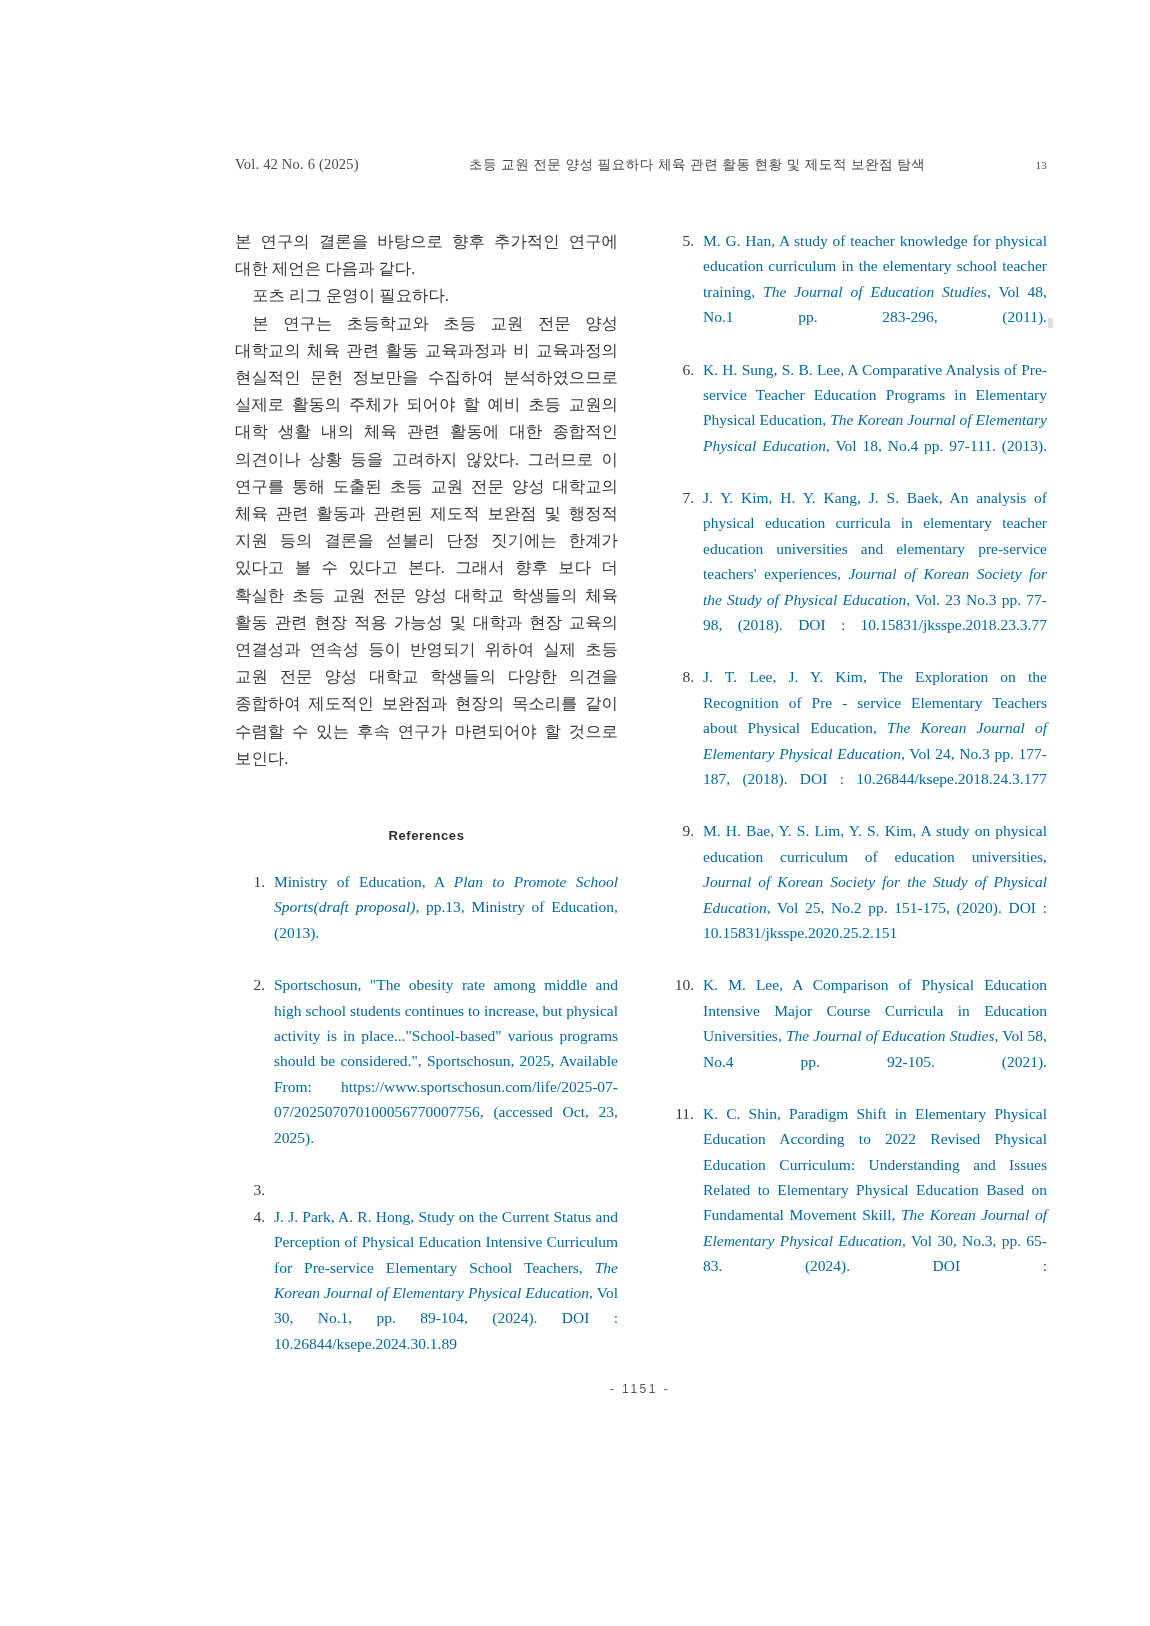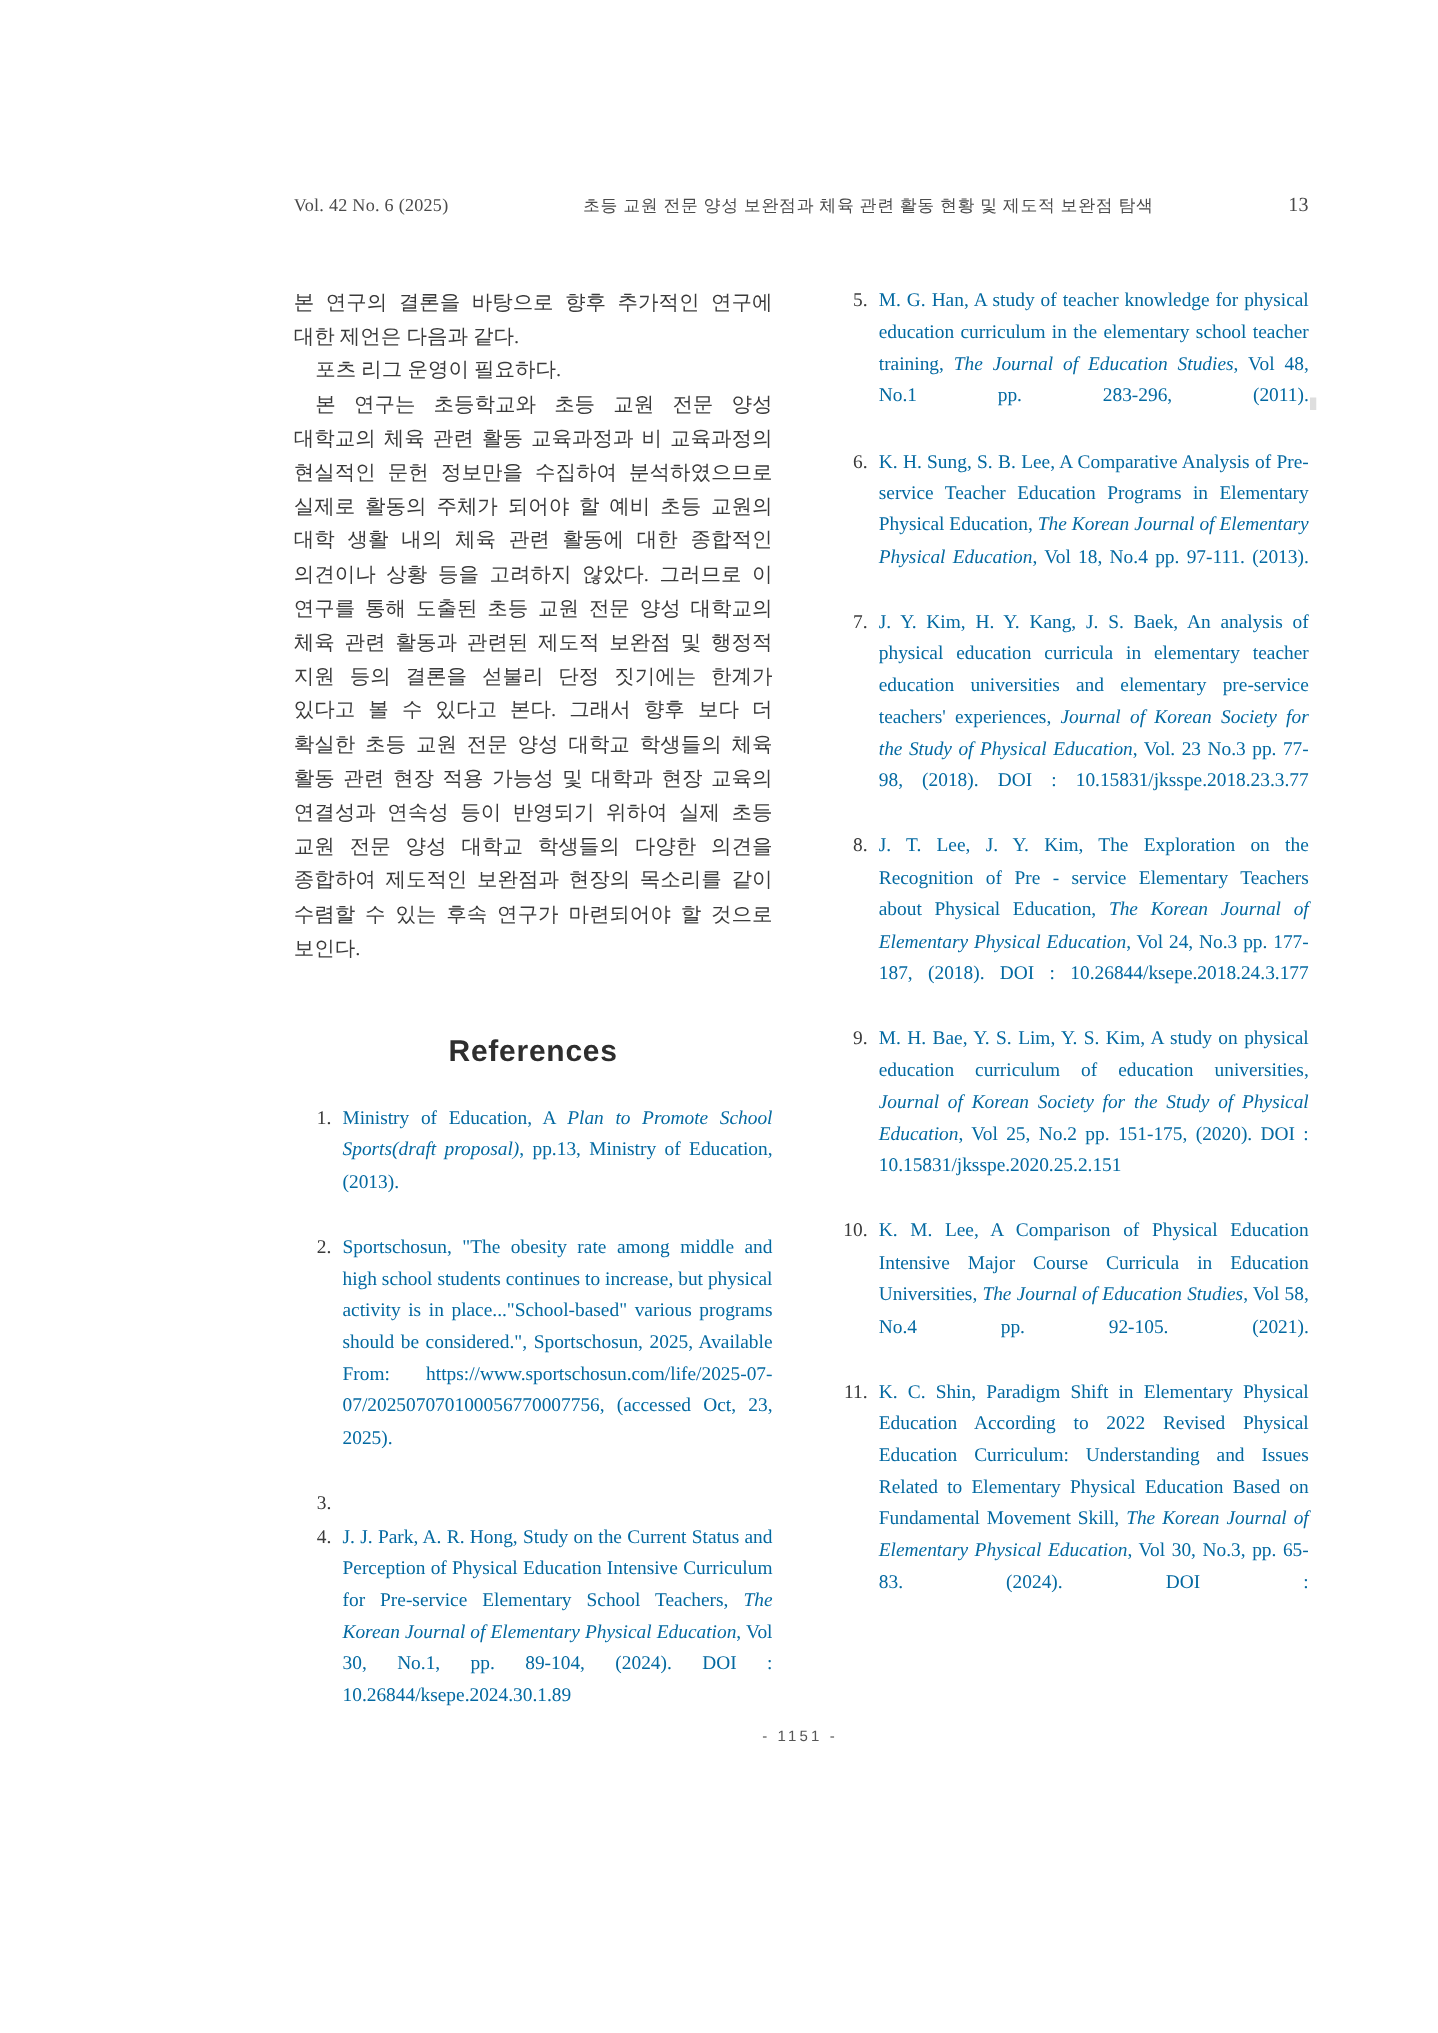--- a/index.html
+++ b/index.html
@@ -38,21 +38,21 @@
   }
   .rh-title {
     flex: 1 1 auto;
     text-align: center;
     font-size: 13.5px;
     letter-spacing: 0.6px;
     padding: 0 14px;
   }
   .rh-page {
     flex: 0 0 auto;
-    font-size: 16px;
+    font-size: 11px;
   }
 
   
   .columns {
     position: absolute;
     left: 170px;
     top: 228px;
     width: 812px;
     height: 1120px;
     display: flex;
@@ -77,21 +77,21 @@
   .kr-para + .kr-para {
     text-indent: 1.05em;
   }
   .kr-first {
     text-indent: 0;
   }
 
   
   .ref-heading {
     font-family: "Liberation Sans", "DejaVu Sans", sans-serif;
-    font-size: 24px;
+    font-size: 13px;
     font-weight: bold;
     text-align: center;
     letter-spacing: 0.6px;
     color: #2e2e2e;
     margin: 56px 0 26px 0;
   }
 
   
   .ref-list {
     list-style: none;
@@ -157,21 +157,21 @@
     opacity: 0.85;
   }
 </style>
 </head>
 <body>
 
 <div class="page">
 
   <div class="running-head">
     <span class="rh-volume">Vol. 42 No. 6 (2025)</span>
-    <span class="rh-title">초등 교원 전문 양성 보완점과 체육 관련 활동 현황 및 제도적 보완점 탐색</span>
+    <span class="rh-title">초등 교원 전문 양성 필요하다 체육 관련 활동 현황 및 제도적 보완점 탐색</span>
     <span class="rh-page">13</span>
   </div>
 
   <div class="scan-mark"></div>
 
   <div class="columns">
 
     <div class="col">
       <p class="kr-para">본 연구의 결론을 바탕으로 향후 추가적인 연구에 대한 제언은 다음과 같다.</p>
       <p class="kr-para kr-first">포츠 리그 운영이 필요하다.</p>

